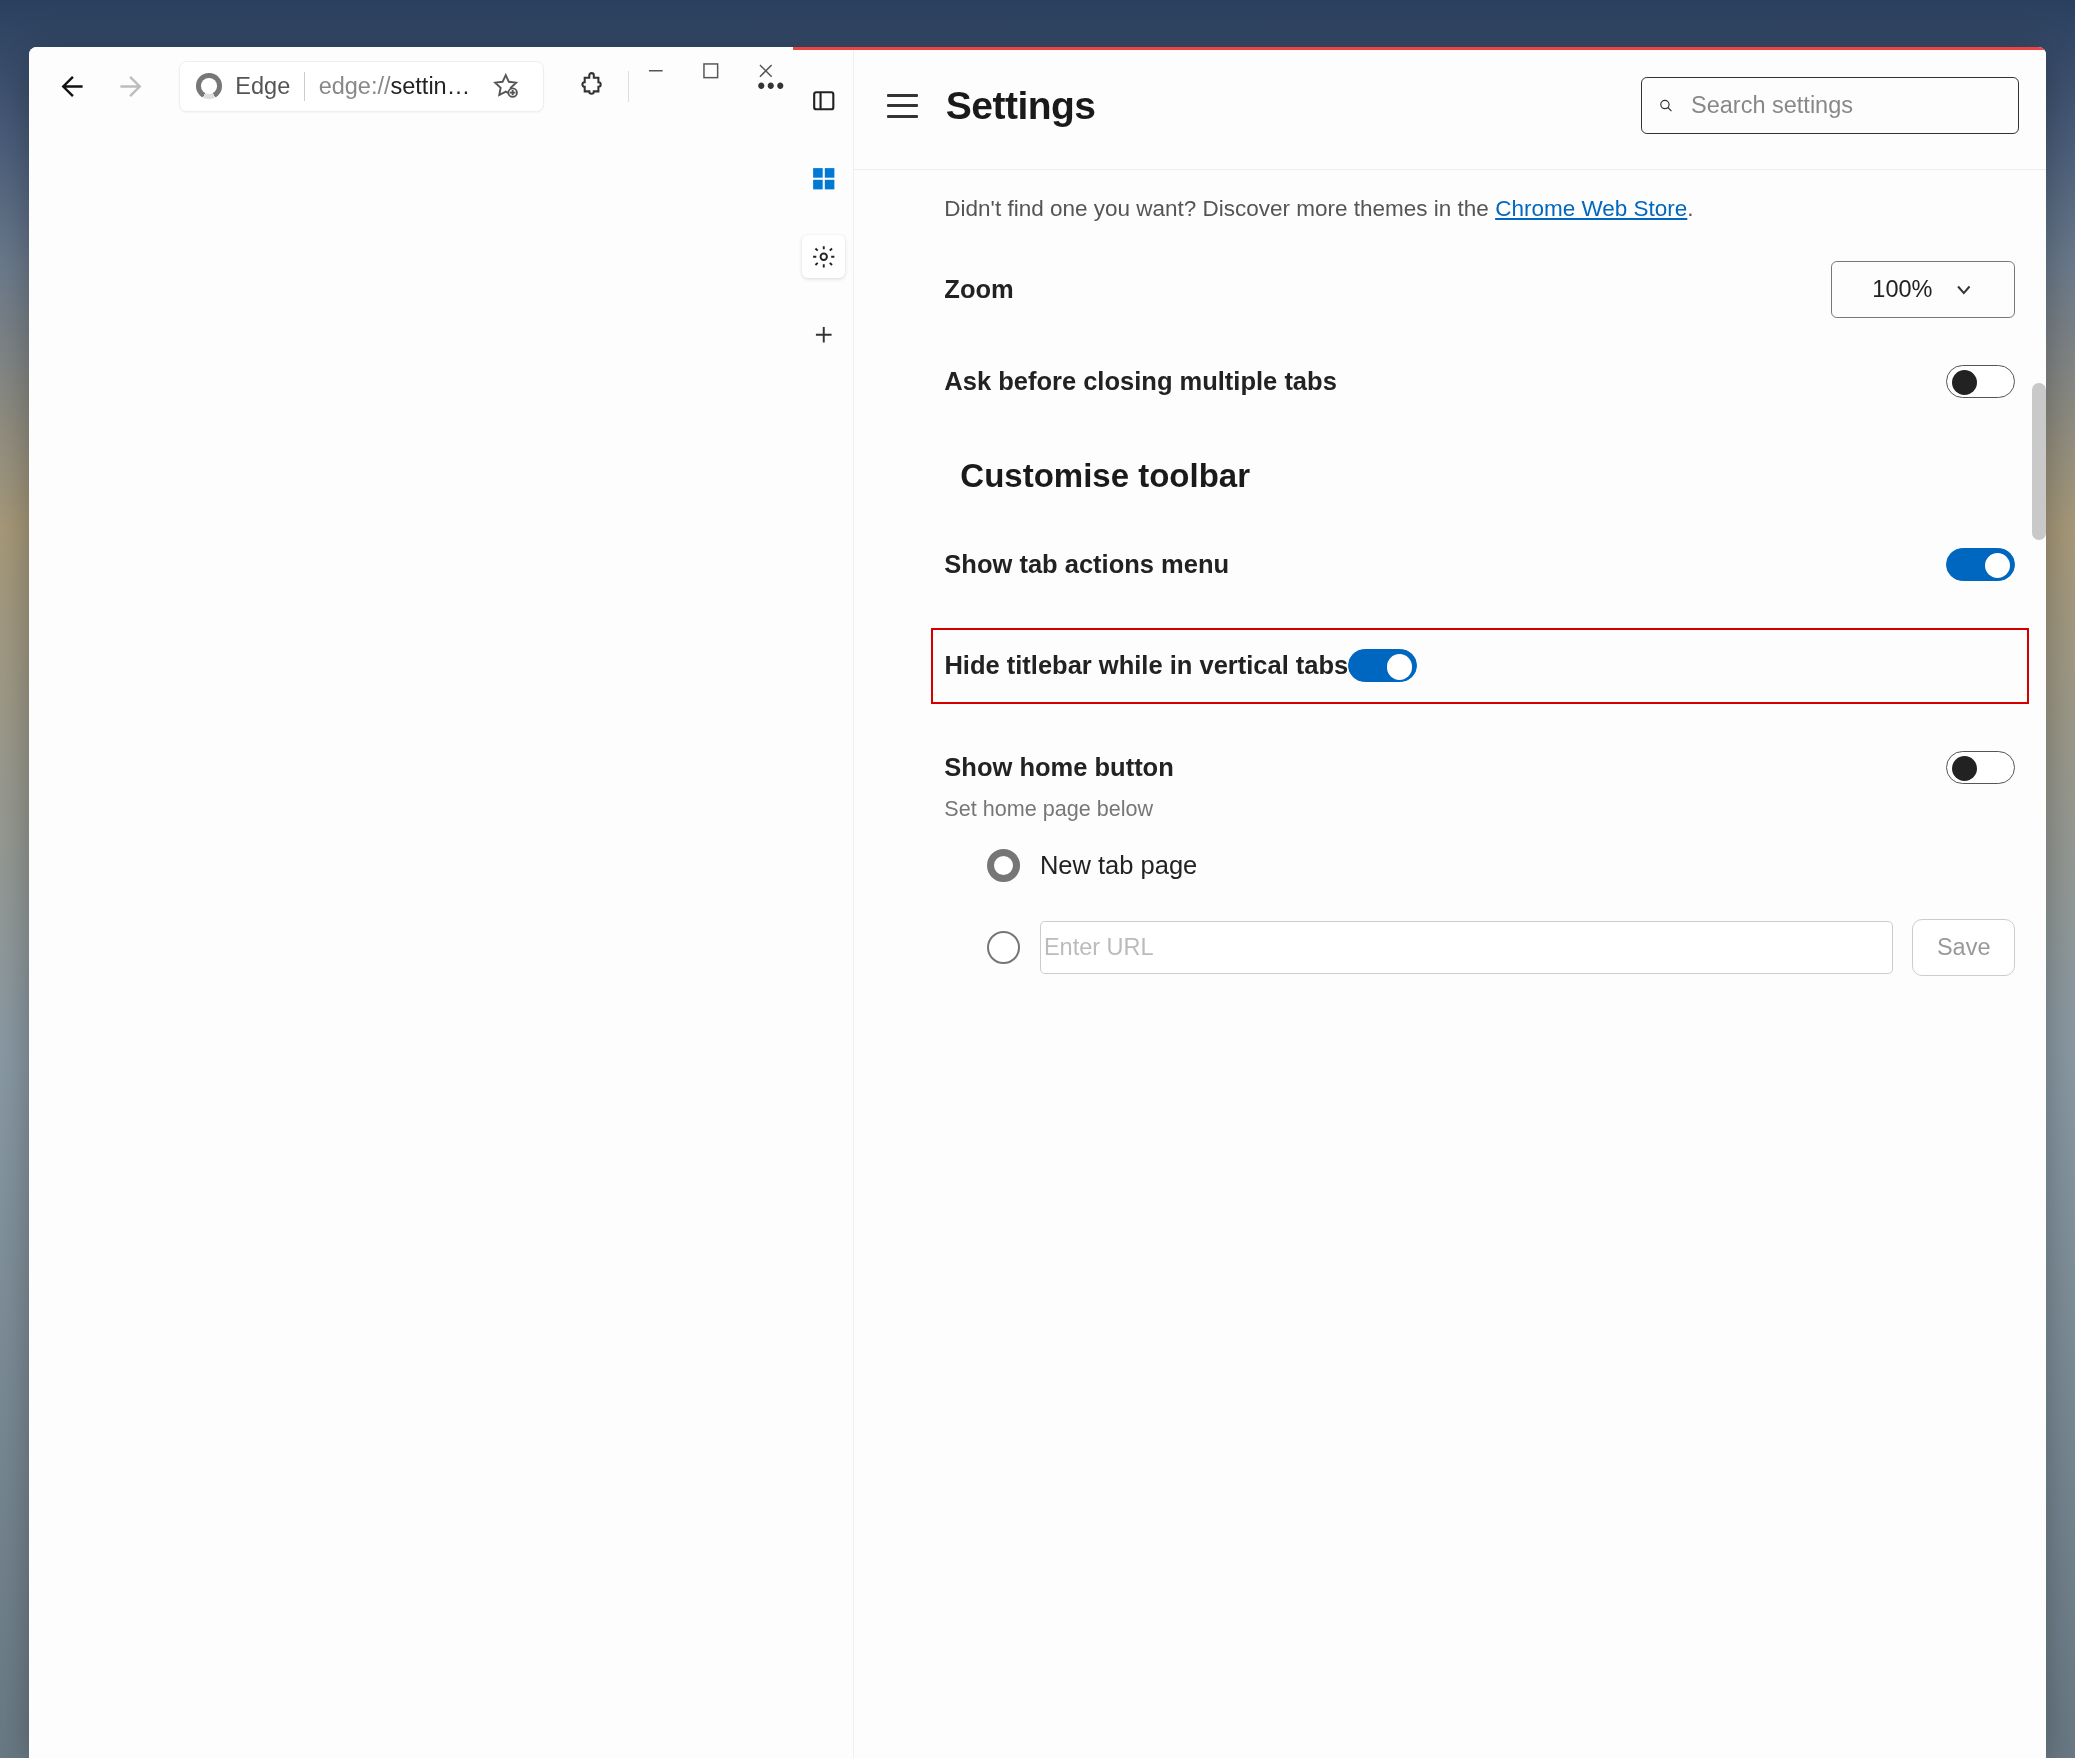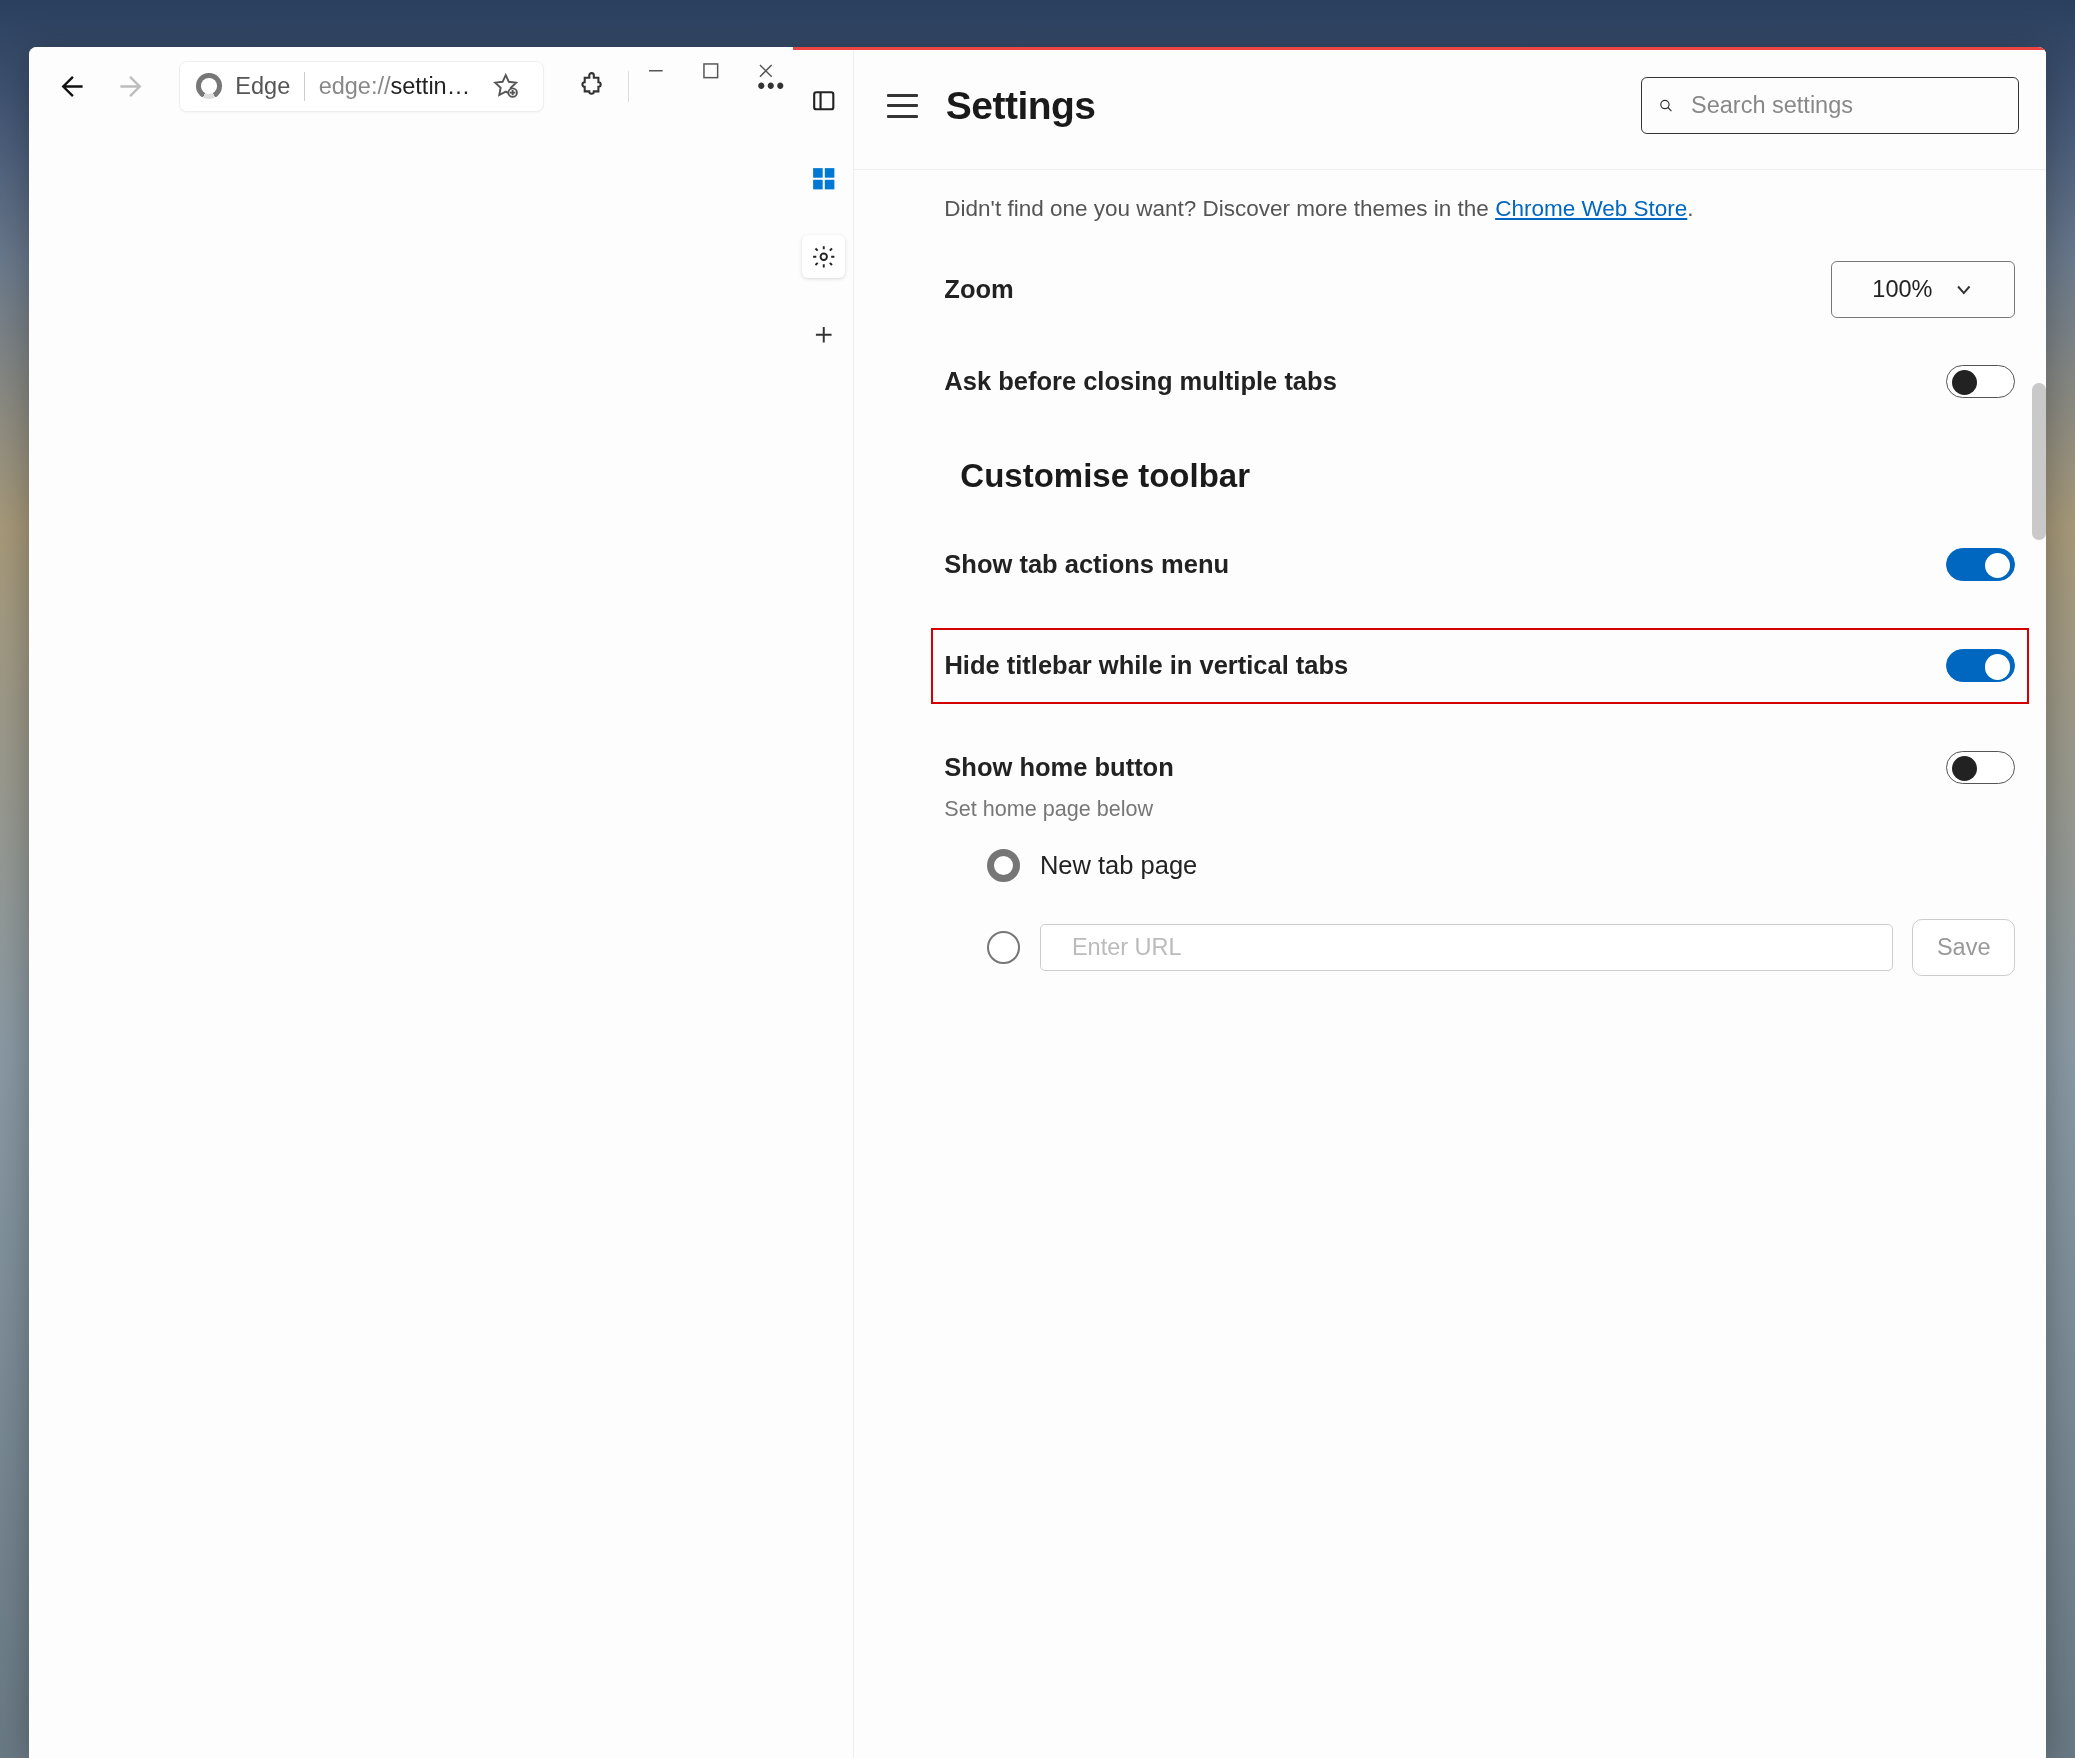--- a/index.html
+++ b/index.html
@@ -166,36 +166,36 @@
   .radio-row { display:flex;align-items:center;gap:19.6px;margin-left:43px;margin-bottom:37px; }
   .radio {
     width:33px;height:33px;border-radius:50%;cursor:pointer;
   }
   .radio.checked { border:7.8px solid #767676;background:#fff; }
   .radio.unchecked { border:2px solid #767676;background:#fff; }
   .radio-label { font-size:25.5px;color:#222; }
 
   .url-row { display:flex;align-items:center;gap:19.6px;margin-left:43px; }
   .url-input{
-    flex:1;height:47px;border:1.5px solid #ccc;border-radius:4.9px;
-    padding:0 31px;font-size:23.5px;color:#333;outline:none;background:#fff;
+    flex:1;height:53px;border:1.5px solid #ccc;border-radius:4.9px;
+    padding:0 3px;font-size:23.5px;color:#333;outline:none;background:#fff;
   }
   .url-input::placeholder{ color:#bbb; }
   .save-btn{
     height:57px;padding:0 23.5px;border:1.5px solid #ccc;border-radius:10px;
     background:#fff;font-size:23.5px;color:#999;cursor:pointer;
   }
 
   
   .highlight-box{
     border:2.9px solid #d40000;
     padding:19.6px 11.8px 19.6px 11.8px;
     margin-left:-13.7px;margin-right:-13.7px;
     margin-bottom:47px;
-    display:flex;align-items:center;justify-content:space-between;
+    display:flex;align-items:center;
   }
 
   
   .fake-scrollbar{
     position:absolute;right:0;top:333px;width:13.7px;height:157px;background:#c9c9c9;border-radius:6.9px;
   }
 </style>
 </head>
 <body>
 

